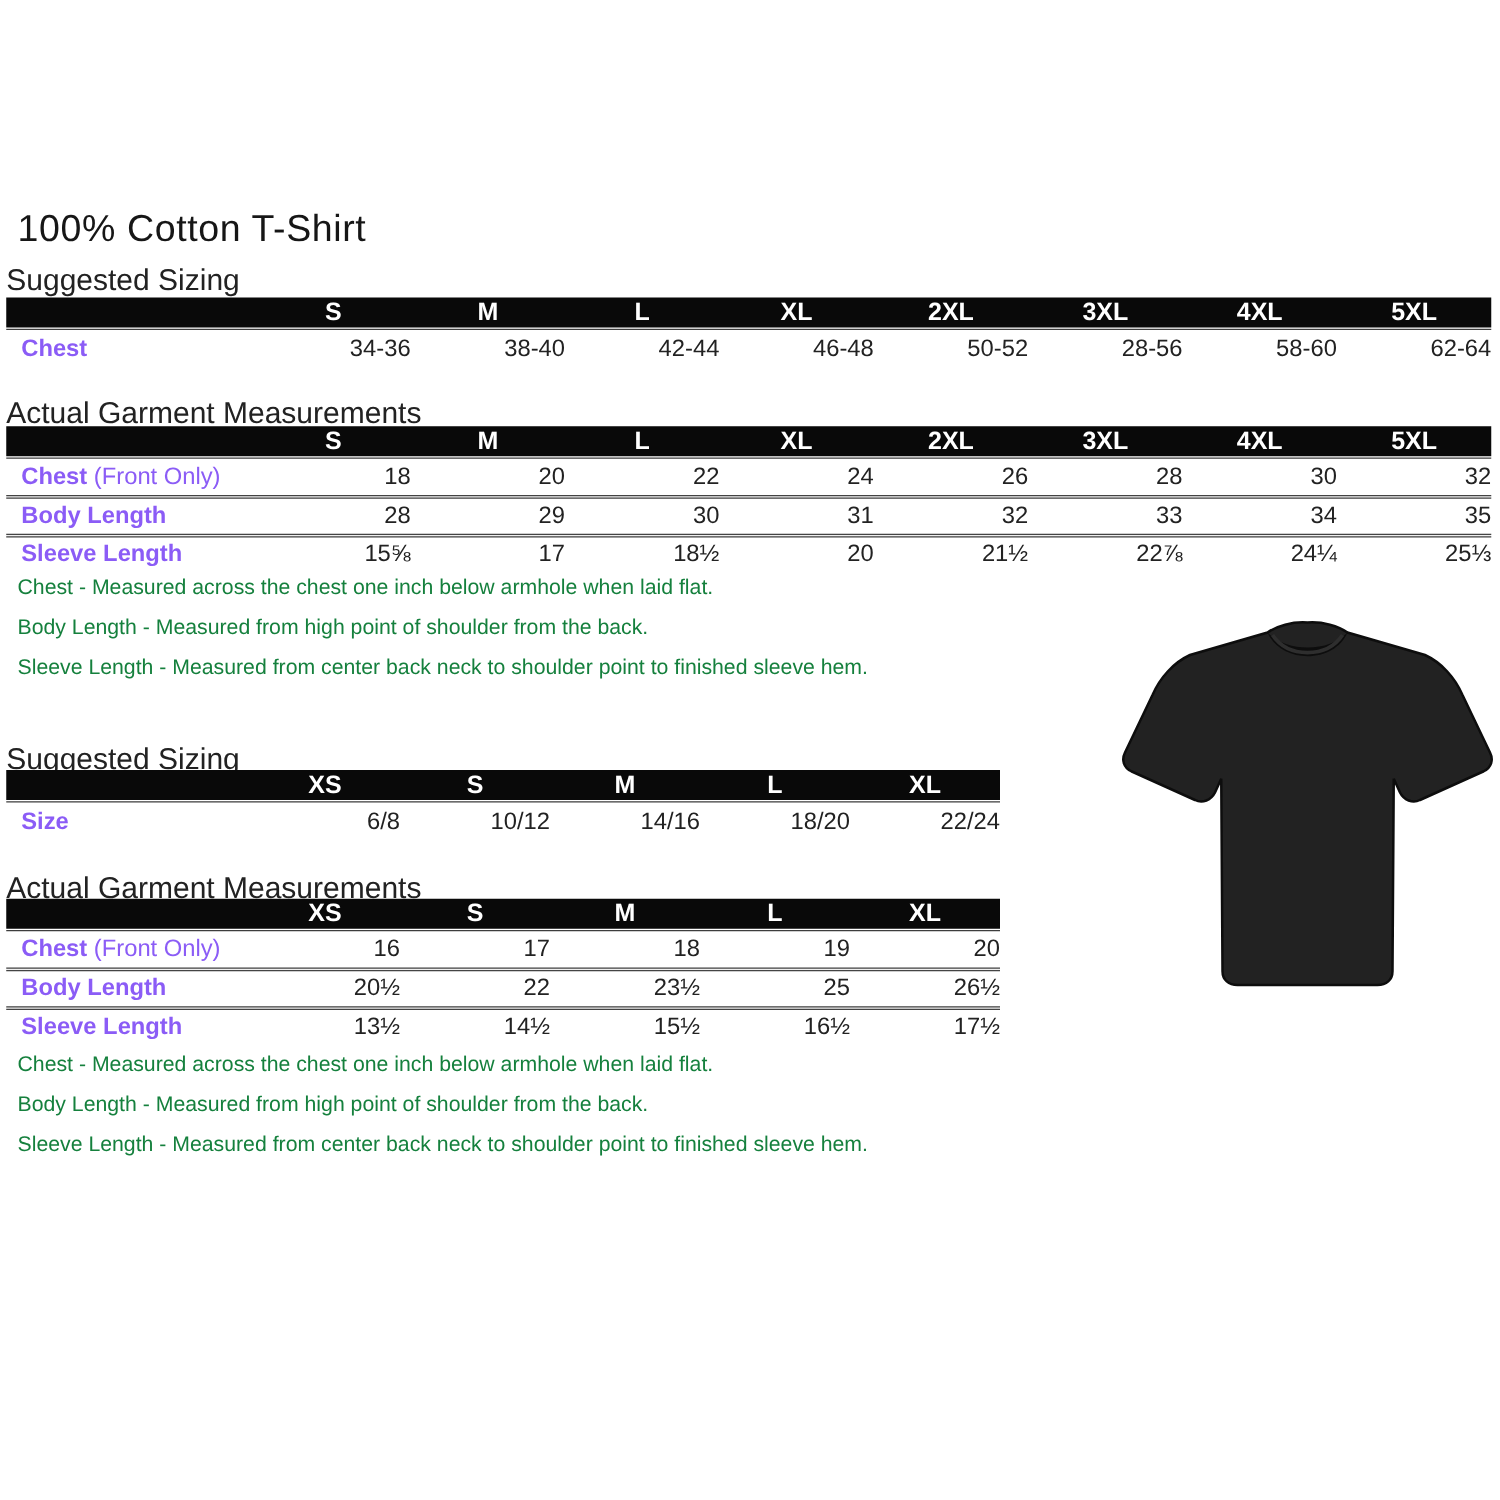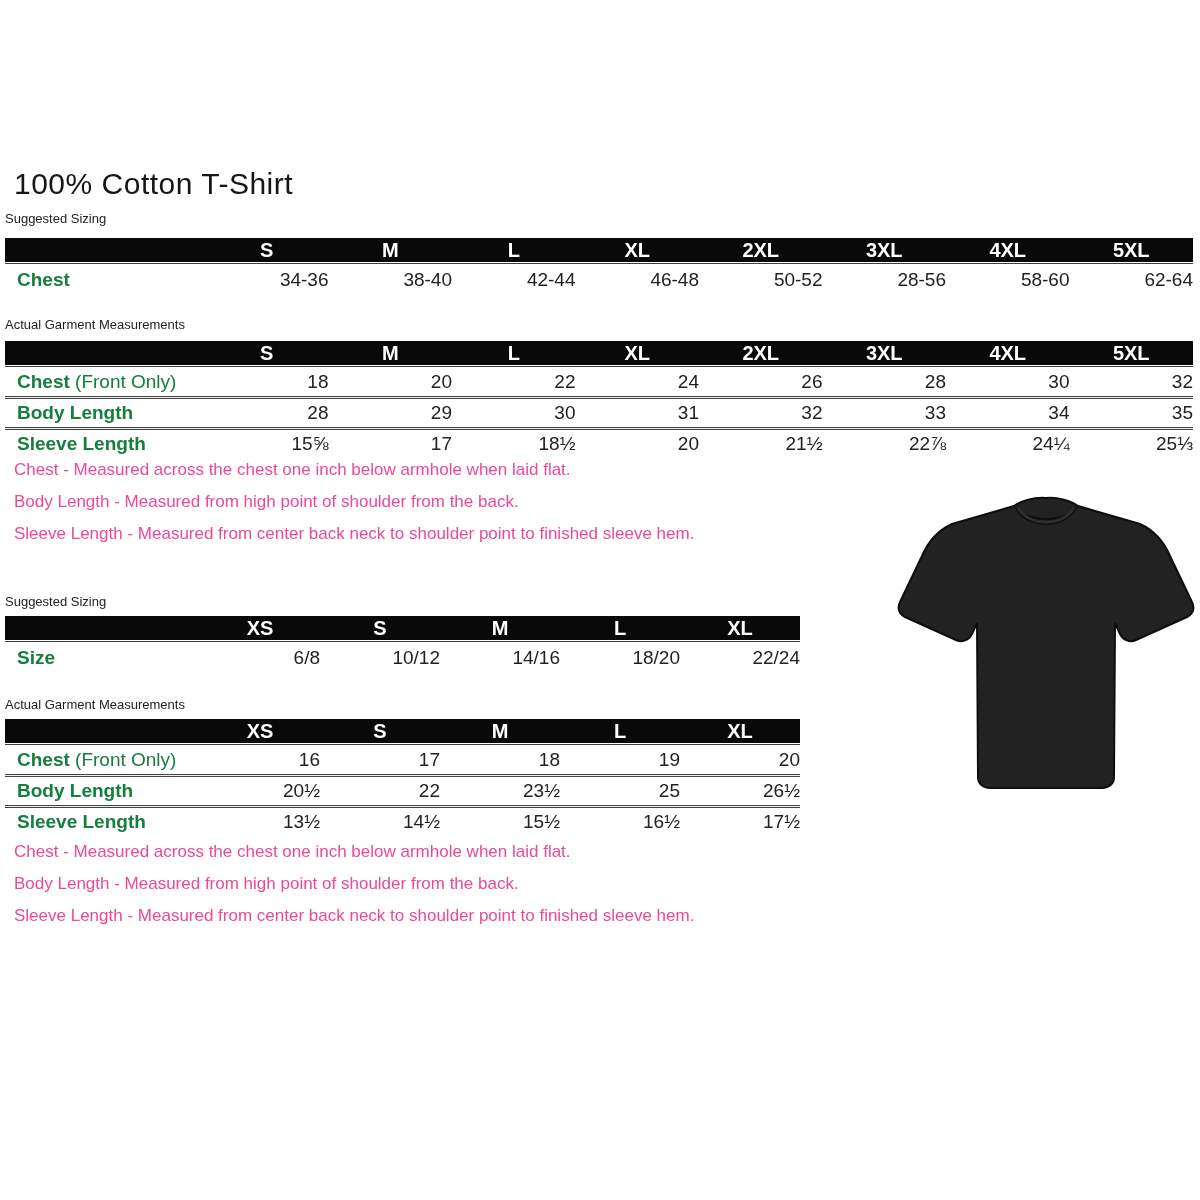--- a/index.html
+++ b/index.html
@@ -5,37 +5,37 @@
   * { margin:0; padding:0; box-sizing:border-box; }
   html,body { width:1200px; height:1200px; background:#ffffff; }
   body { font-family:"Liberation Sans", sans-serif; color:#1c1c1c; }
   #page { position:relative; width:1200px; height:1200px; overflow:hidden;border-radius:25px; }
 
   .page-title { position:absolute; left:14px; top:167px; font-size:30px; font-weight:400; letter-spacing:0.5px; color:#161616; }
   .banner { position:absolute; left:347px; top:169px; width:557px; height:38px; background:#090909;
             color:#ffffff; font-size:30px; font-weight:700; letter-spacing:8px;
             display:flex; align-items:center; justify-content:center; }
 
-  .section-label { position:absolute; font-size:13px; font-weight:400; color:#222;text-align:center; }
+  .section-label { position:absolute; font-size:24px; font-weight:400; color:#222;text-align:center; }
 
   .tbl { position:absolute; }
   .row { display:grid; align-items:center; }
   .cols-adult { grid-template-columns:200px repeat(8, 1fr); width:1188px; }
   .cols-youth { grid-template-columns:195px repeat(5, 1fr); width:795px; }
   .bar { background:#090909; height:24px; }
   .bar .hcell { color:#fff; font-size:20px; font-weight:700; text-align:center; line-height:24px; }
   .thin-rule { height:2px; border-top:1px solid #3d3d3d; background:transparent; margin-top:1px; }
   .data-row { height:28px; font-size:19px; }
   .data-row.tall { height:30px; }
-  .rlabel { padding-left:12px; font-weight:700; color:#15803d; white-space:nowrap; }
+  .rlabel { padding-left:12px; font-weight:700; color:#8b5cf6; white-space:nowrap; }
   .rlabel .suffix { font-weight:400;text-align:right; }
   .vcell { text-align:right; color:#222; }
   .dbl-rule { height:3px; border-top:1px solid #444; border-bottom:1px solid #444; background:#efefef; }
 
-  .notes { position:absolute; font-size:17px; color:#ec4899; }
+  .notes { position:absolute; font-size:17px; color:#15803d; }
   .notes p { margin:0 0 14px 0; line-height:18px; }
 
   .youth-title { position:absolute; left:4px; top:549px; font-size:28px; font-weight:700; color:#141414; }
 
   .tshirt-wrap { position:absolute; left:896px; top:492px; width:300px; height:315px; }
 </style>
 </head>
 <body>
 
 <div id="page">

